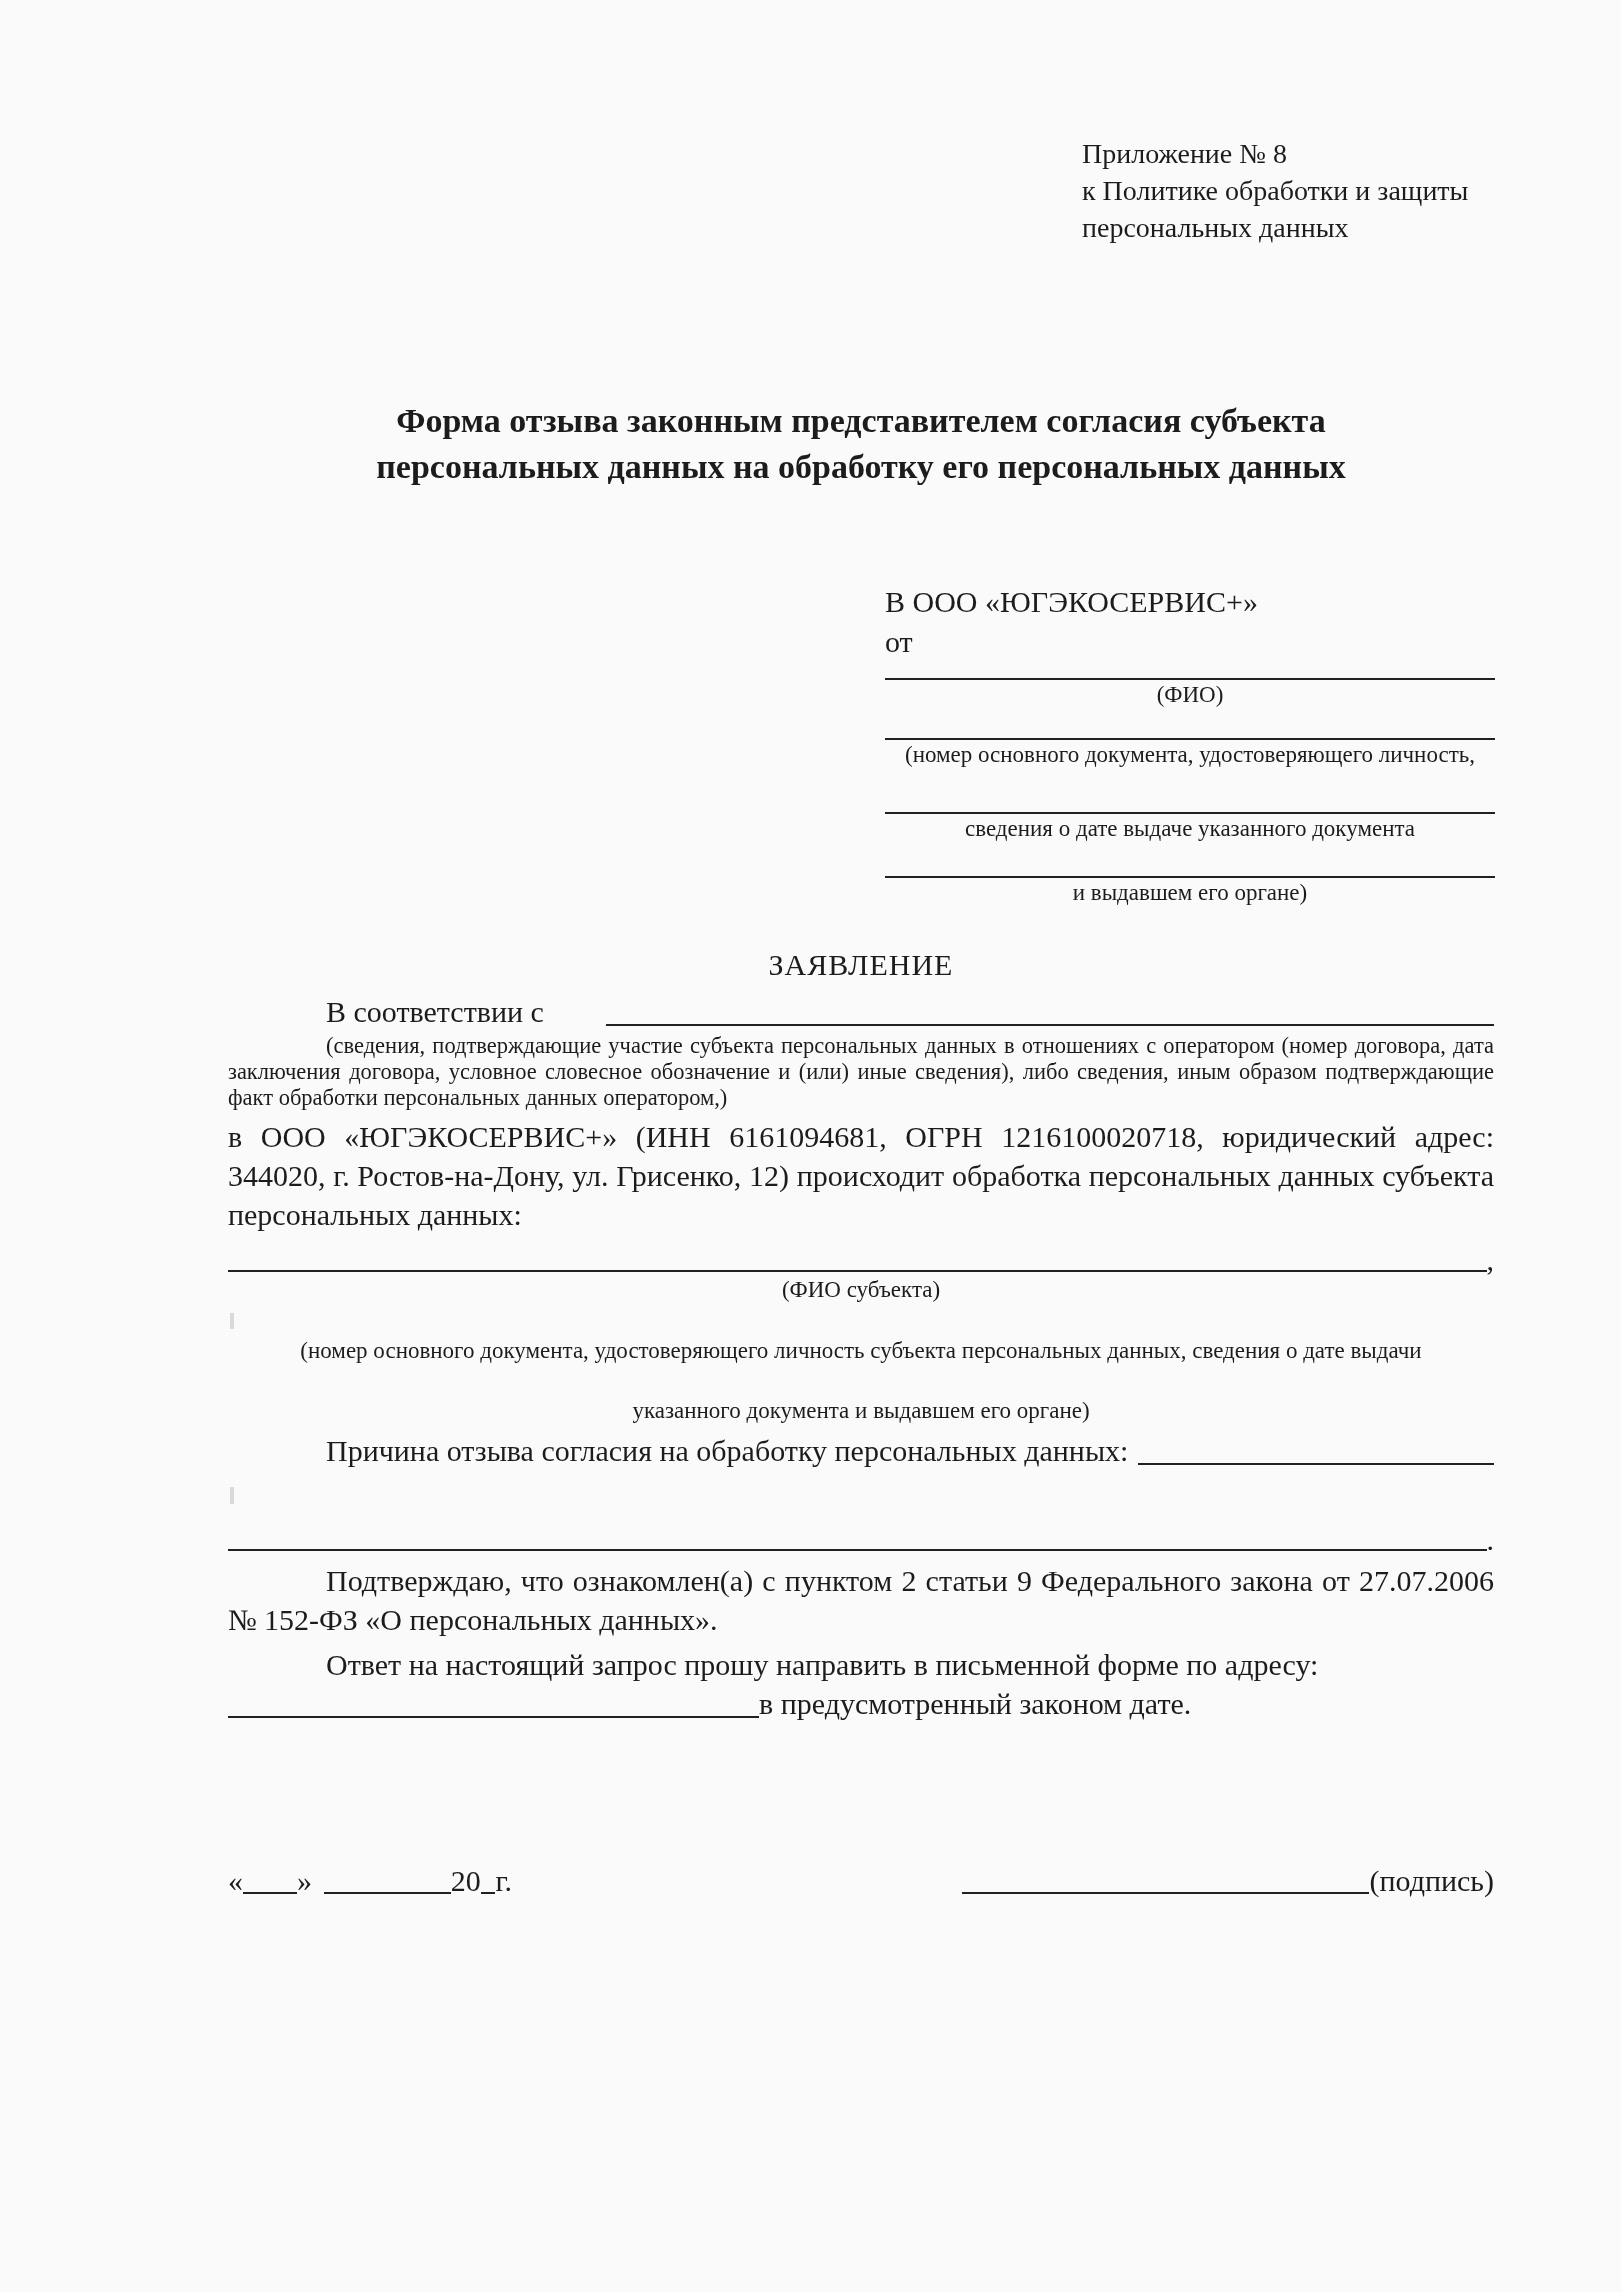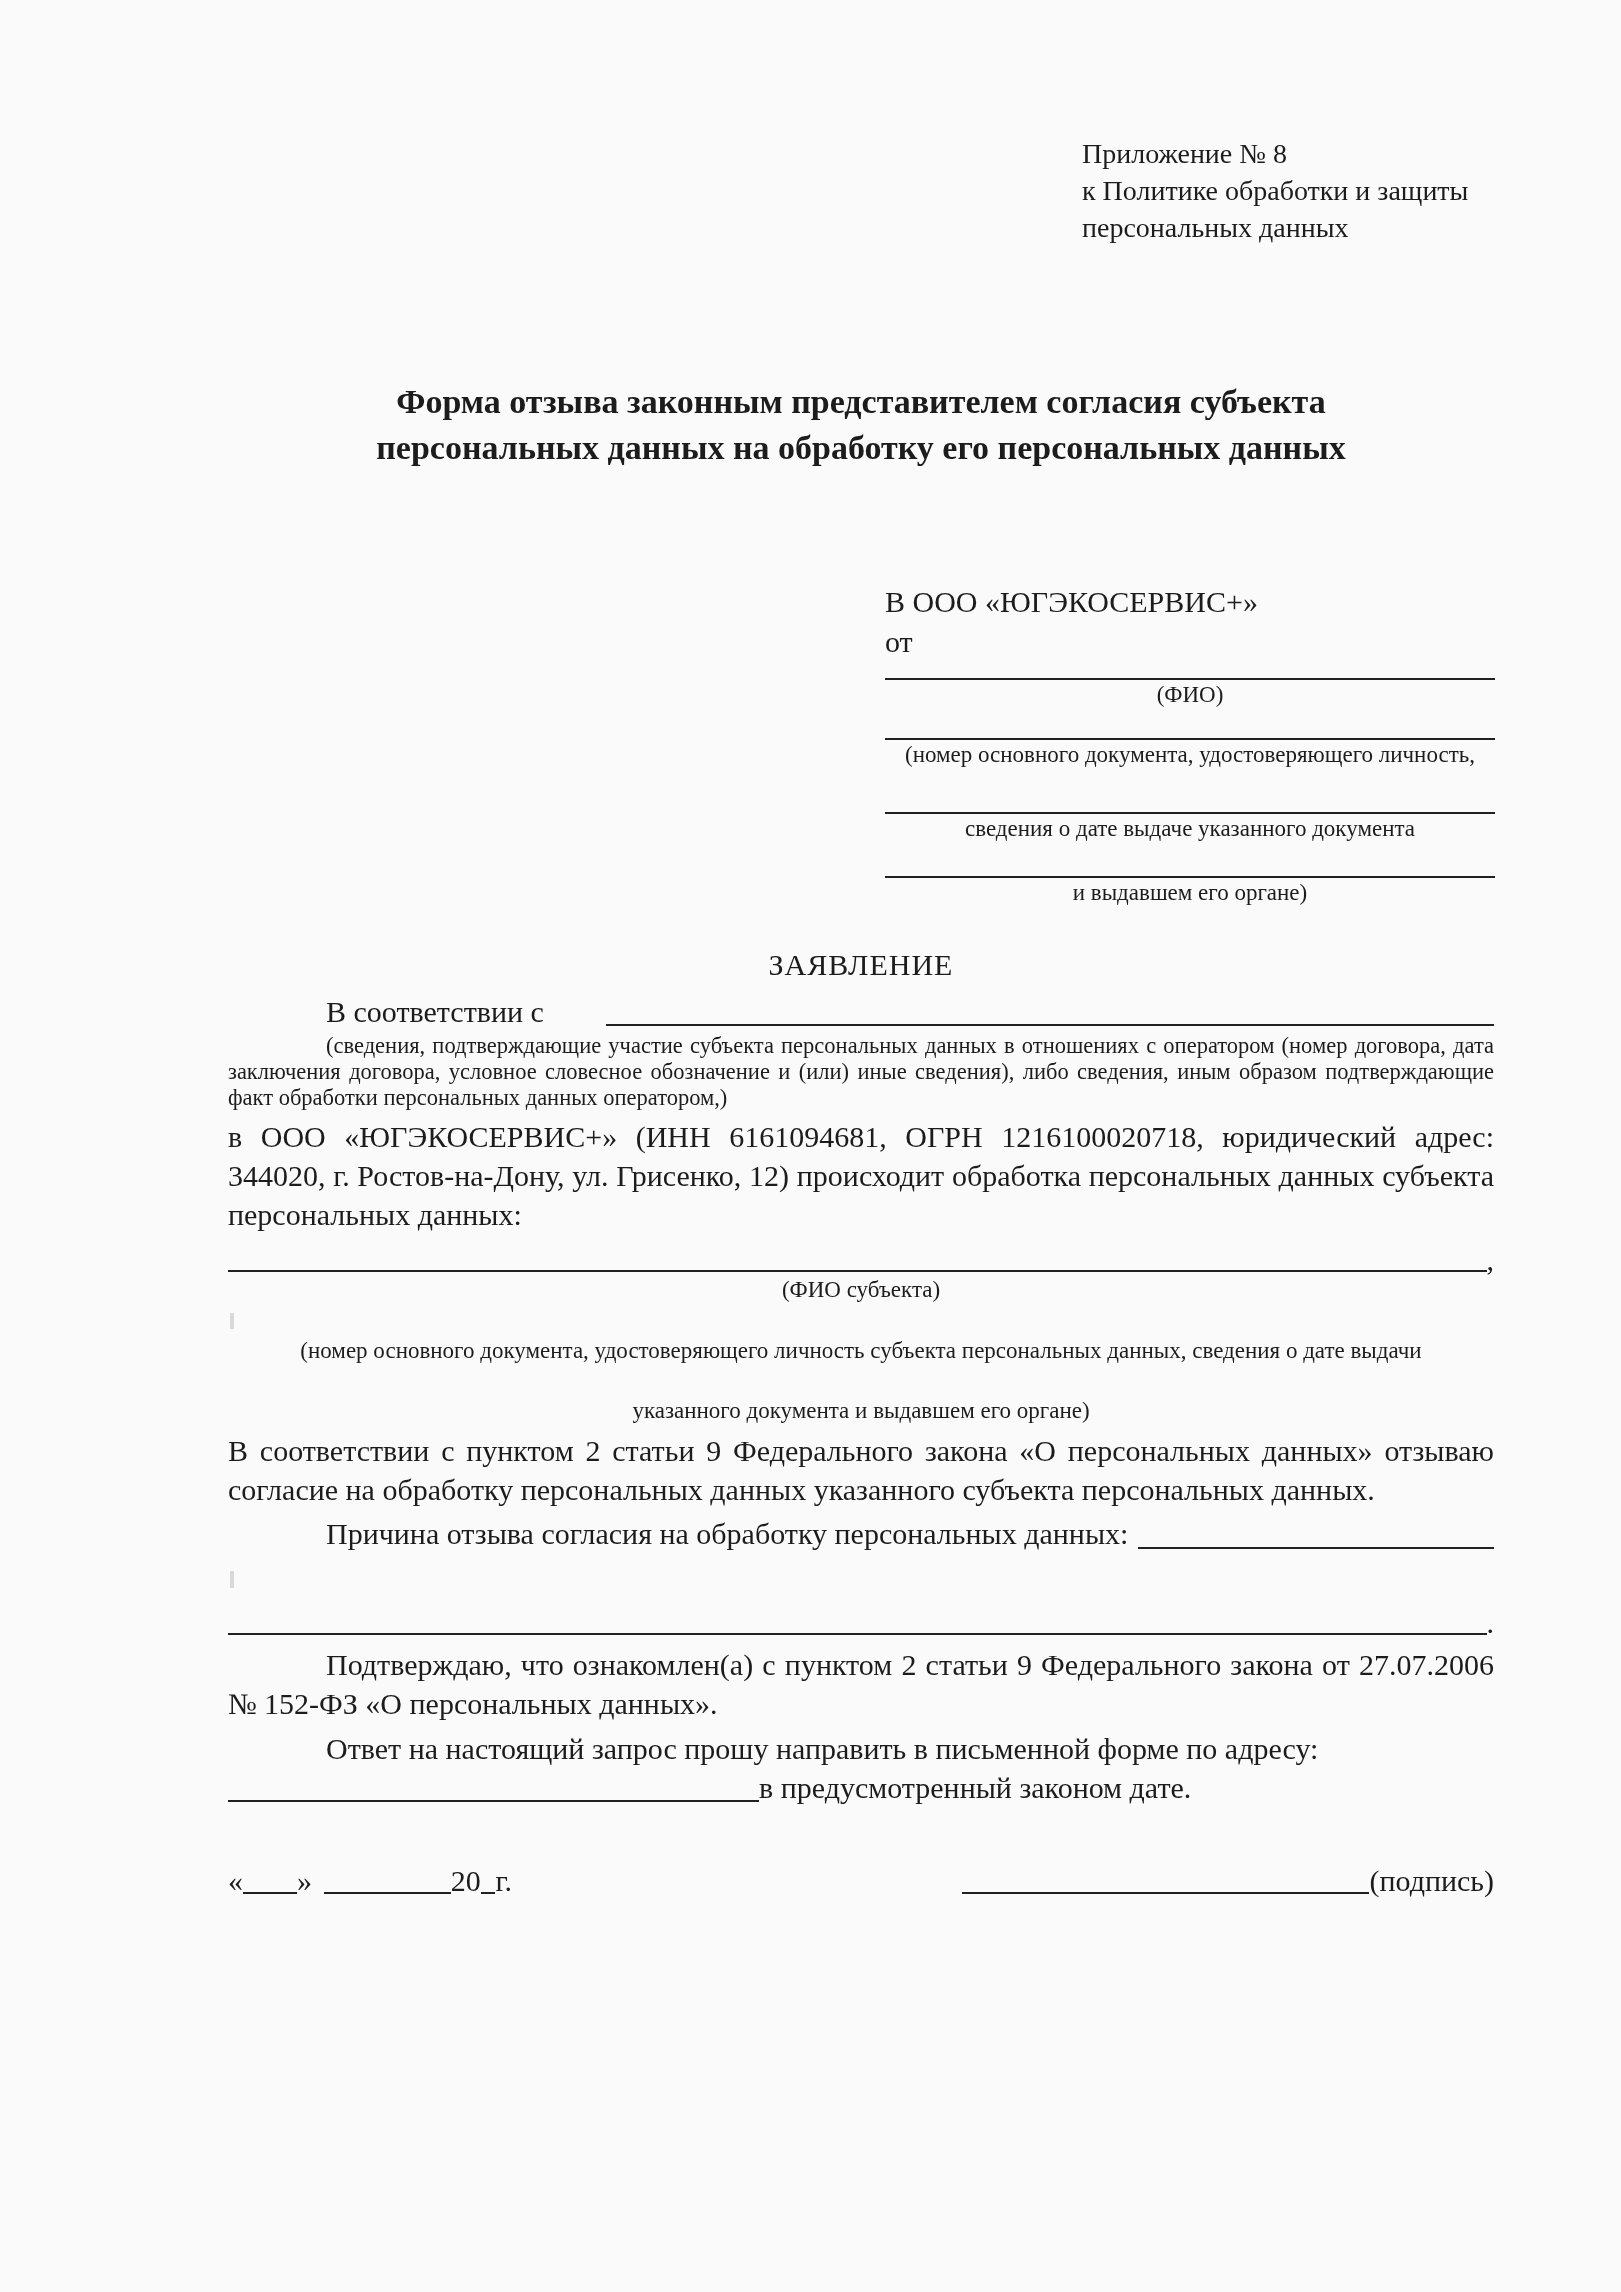--- a/index.html
+++ b/index.html
@@ -14,21 +14,21 @@
     background:var(--page-bg);
     font-family:"Liberation Serif","DejaVu Serif",serif;
     color:var(--ink);
   }
   .page{position:relative;width:1621px;height:2112px;overflow:hidden;background:var(--page-bg);}
 
   
   .header-block{position:absolute;left:1082px;top:135px;width:431px;font-size:28px;line-height:37px;}
 
   
-  .doc-title{position:absolute;left:228px;top:379px;width:1266px;text-align:center;font-weight:700;font-size:34px;line-height:46px;}
+  .doc-title{position:absolute;left:228px;top:398px;width:1266px;text-align:center;font-weight:700;font-size:34px;line-height:46px;}
 
   
   .addressee{position:absolute;left:885px;top:582px;width:610px;font-size:30px;line-height:40px;}
   .field{border-bottom:2.9px solid var(--line);}
   .f1{height:15.7px;}
   .f2{height:29px;}
   .f3{height:43px;}
   .f4{height:33px;}
   .cap{font-size:23px;line-height:29px;text-align:center;}
 
@@ -111,21 +111,20 @@
       <span class="tail">,</span>
     </div>
     <div class="cap wide">(ФИО субъекта)</div>
 
     <div class="spacer-artifact"></div>
 
     <div class="cap wide">(номер основного документа, удостоверяющего личность субъекта персональных данных, сведения о дате выдачи</div>
     <div class="spacer"></div>
     <div class="cap wide">указанного документа и выдавшем его органе)</div>
 
-    <p class="para">В соответствии с пунктом 2 статьи 9 Федерального закона «О персональных данных» отзываю согласие на обработку персональных данных указанного субъекта персональных данных.</p>
 
     <div class="reason-row">
       <span class="label">Причина отзыва согласия на обработку персональных данных:</span>
       <span class="u-grow"></span>
     </div>
 
     <div class="spacer-big"></div>
 
     <div class="line-row" style="margin-top:0;">
       <span class="u-grow"></span>

